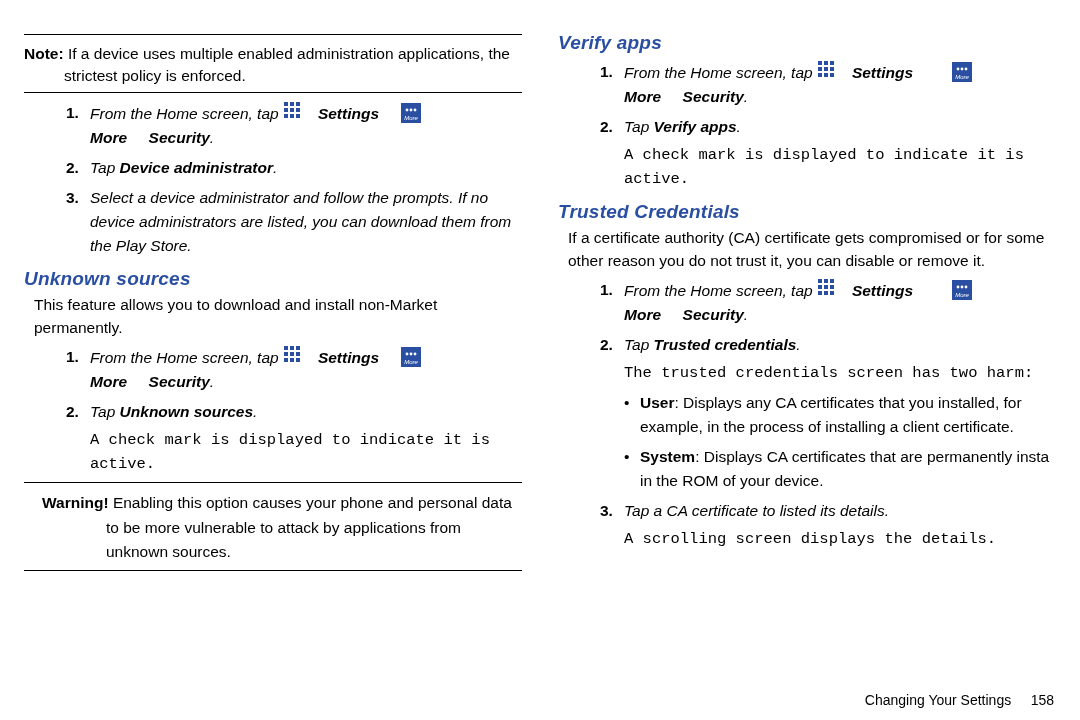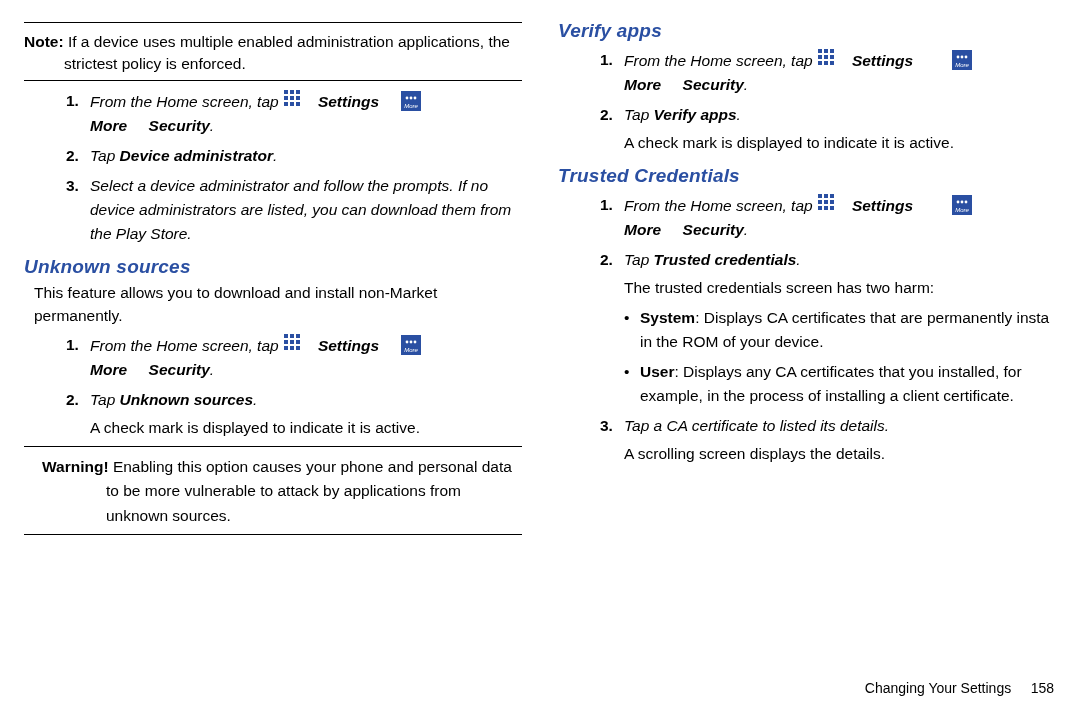--- a/index.html
+++ b/index.html
@@ -8,21 +8,21 @@
     font-family: Arial, Helvetica, sans-serif;
     font-size: 15.5px;
     color: #000;
     background: #fff;
     width: 1080px;
     height: 720px;
     overflow: hidden;
   }
   .page {
     display: flex;
-    padding: 16px 24px 10px 24px;
+    padding: 28px 24px 10px 24px;
     gap: 36px;
   }
   .col {
     flex: 1;
     min-width: 0;
   }
   .hr {
     border-top: 1.5px solid #000;
     margin: 6px 0 8px 0;
   }
@@ -52,20 +52,21 @@
     width: 24px;
     flex: none;
   }
   .step-body {
     flex: 1;
     font-style: italic;
   }
   .step-sub {
     margin: 2px 0 4px 66px;
     line-height: 1.55;
+    font-family: Liberation Mono, monospace;
   }
   .bullet {
     display: flex;
     margin: 6px 0 4px 66px;
     line-height: 1.55;
   }
   .bullet::before {
     content: '•';
     width: 16px;
     flex: none;
@@ -74,21 +75,21 @@
     color: #2a4fa2;
     font-weight: bold;
     font-style: italic;
     font-size: 19px;
     margin: 10px 0 4px 0;
     letter-spacing: 0.2px;
   }
   .footer {
     position: absolute;
     right: 26px;
-    bottom: 24px;
+    bottom: 12px;
     font-size: 14px;
   }
   .icon-grid, .icon-more {
     display: inline-block;
     vertical-align: -4px;
   }
   .icon-grid svg, .icon-more svg { display:block; }
   b { font-weight: bold; }
   .nav-path { white-space: nowrap; }
 </style>
@@ -260,20 +261,21 @@
     <div class="step">
       <span class="step-num">2.</span>
       <span class="step-body">
         <span>Tap</span>
         <b>Verify apps</b>.
       </span>
     </div>
     <div class="step-sub">A check mark is displayed to indicate it is active.</div>
 
     <div class="section-title">Trusted Credentials</div>
+    <p class="intro">If a certificate authority (CA) certificate gets compromised or for some other reason you do not trust it, you can disable or remove it.</p>
 
     <div class="step">
       <span class="step-num">1.</span>
       <span class="step-body">
         <span>From the Home screen, tap</span>
         <span class="icon-grid">
           <svg width="22" height="22">
               <g fill="#2a4fa2">
                 <rect x="1" y="1" width="4" height="4"></rect>
                 <rect x="7" y="1" width="4" height="4"></rect>
@@ -310,26 +312,26 @@
       <span class="step-num">2.</span>
       <span class="step-body">
         <span>Tap</span>
         <b>Trusted credentials</b>.
       </span>
     </div>
     <div class="step-sub">The trusted credentials screen has two harm:</div>
 
     <div class="bullet">
       <span>
-        <b>System</b><span>: Displays CA certificates that are permanently insta in the ROM of your device.</span>
+        <b>User</b><span>: Displays any CA certificates that you installed, for example, in the process of installing a client certificate.</span>
       </span>
     </div>
     <div class="bullet">
       <span>
-        <b>User</b><span>: Displays any CA certificates that you installed, for example, in the process of installing a client certificate.</span>
+        <b>System</b><span>: Displays CA certificates that are permanently insta in the ROM of your device.</span>
       </span>
     </div>
 
     <div class="step">
       <span class="step-num">3.</span>
       <span class="step-body">Tap a CA certificate to listed its details.</span>
     </div>
     <div class="step-sub">A scrolling screen displays the details.</div>
   </div>
 </div>

